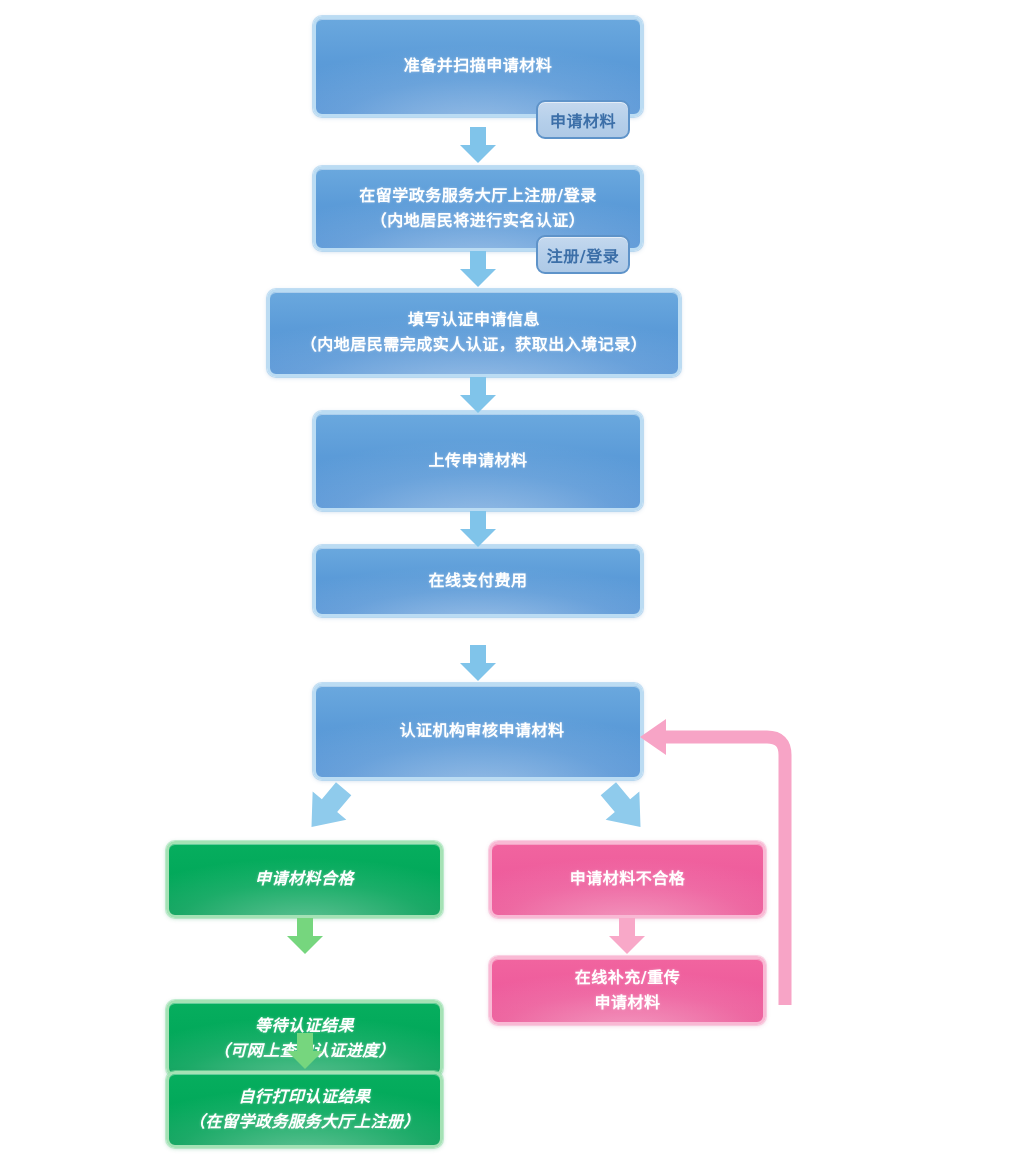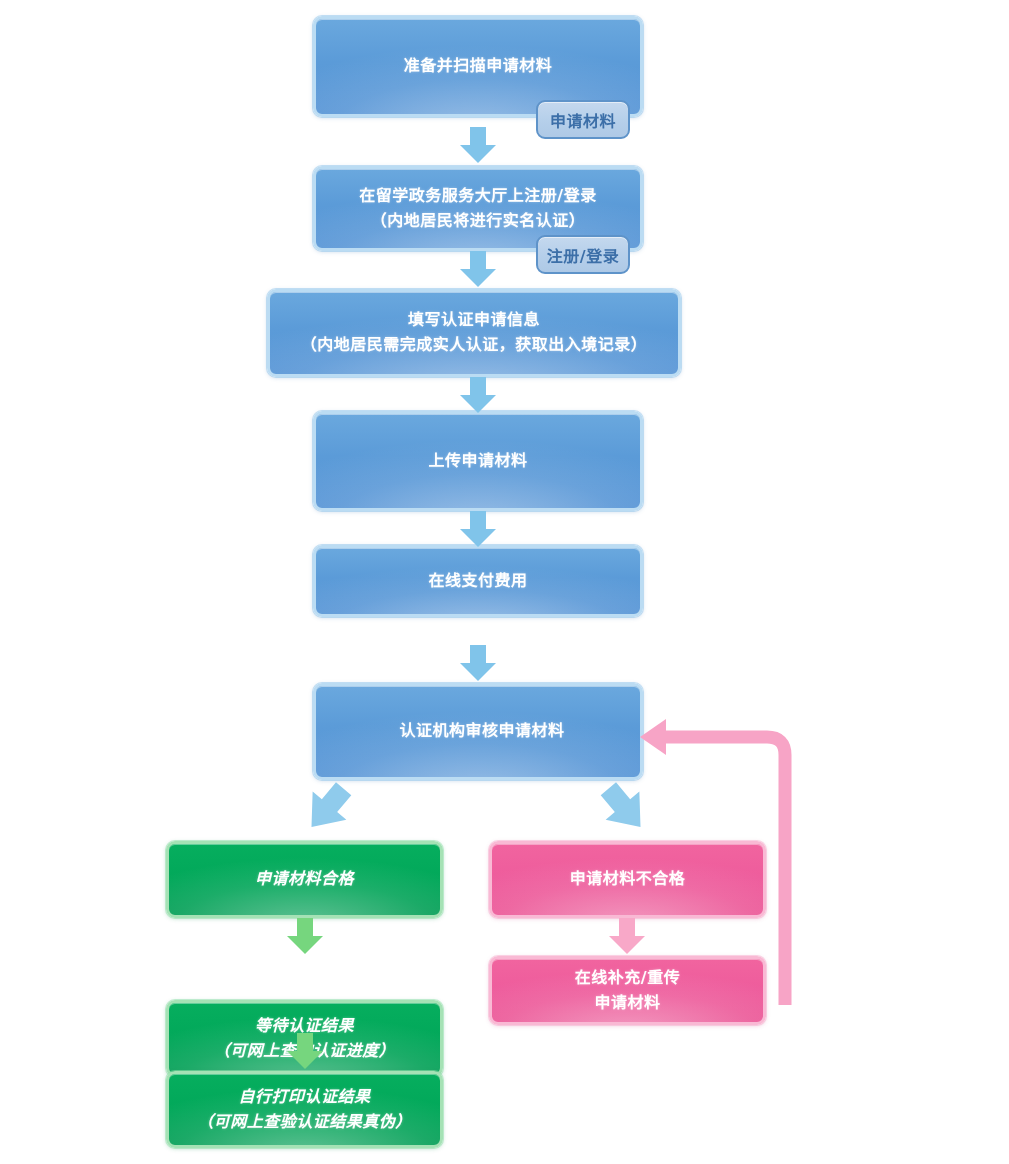--- a/index.html
+++ b/index.html
@@ -206,21 +206,21 @@
   </div>
 
   <div class="arrow" style="left:283px; top:1033px; width:44px; height:38px;">
     <svg width="44" height="38" viewBox="0 0 44 38">
       <polygon points="14,0 30,0 30,18 40,18 22,36 4,18 14,18" fill="#76D67E"></polygon>
     </svg>
   </div>
 
   <div class="node green" style="left:166px; top:1071px; width:277px; height:77px;">
     <span class="inner">自行打印认证结果
-（可网上查验认证结果真伪）</span>
+（在留学政务服务大厅上注册）</span>
   </div>
 
   <div class="node pink" style="left:489px; top:841px; width:277px; height:77px;">
     <span class="inner">申请材料不合格</span>
   </div>
 
   <div class="arrow" style="left:605px; top:918px; width:44px; height:38px;">
     <svg width="44" height="38" viewBox="0 0 44 38">
       <polygon points="14,0 30,0 30,18 40,18 22,36 4,18 14,18" fill="#F8A8C8"></polygon>
     </svg>

